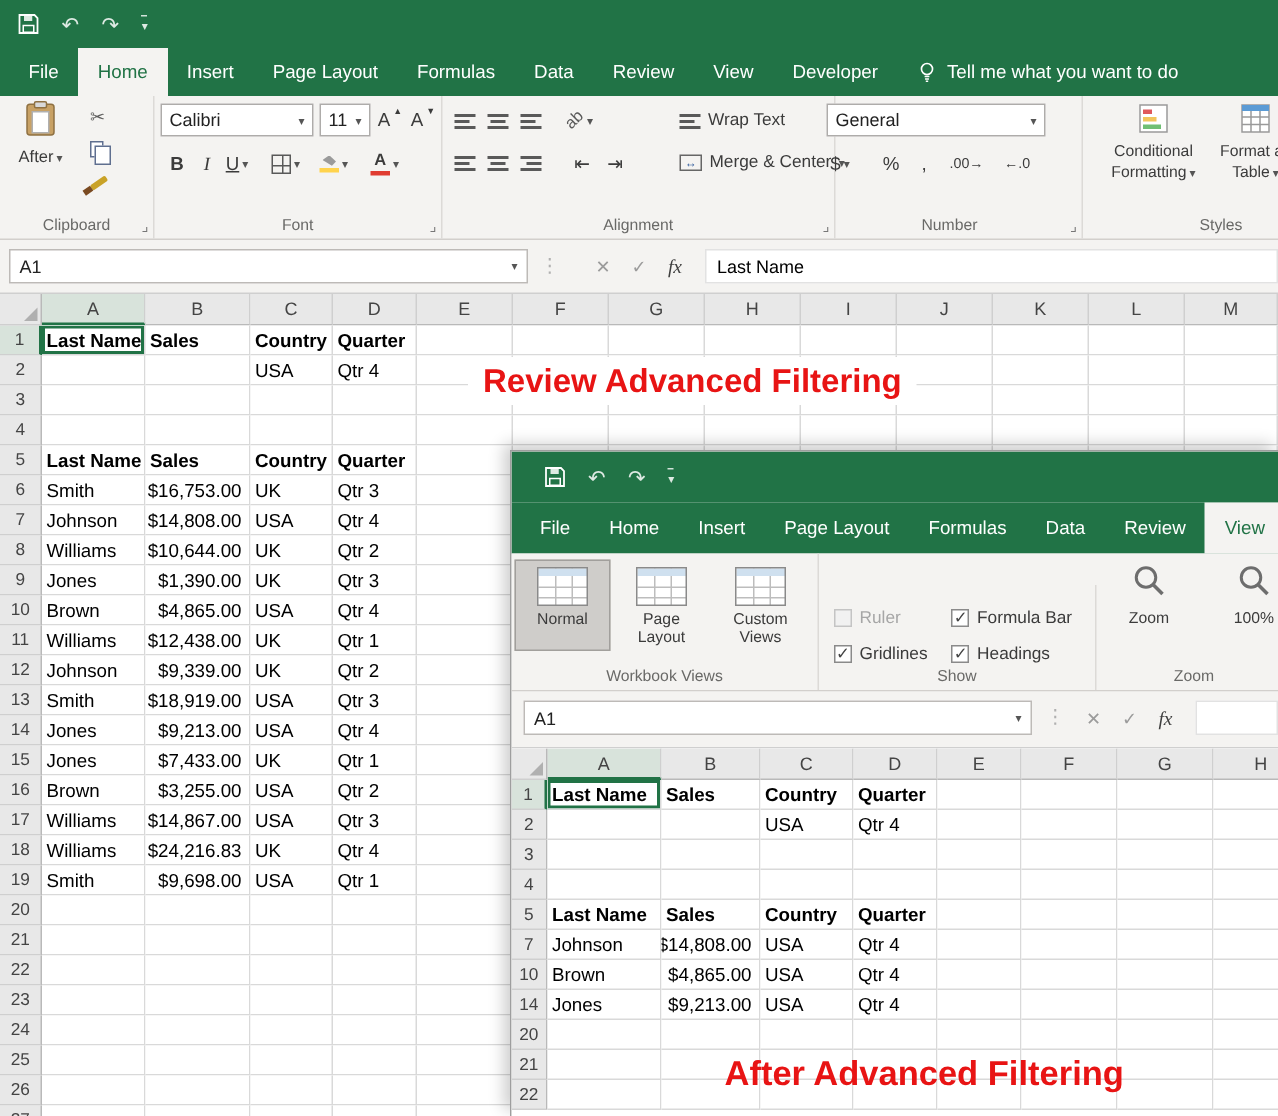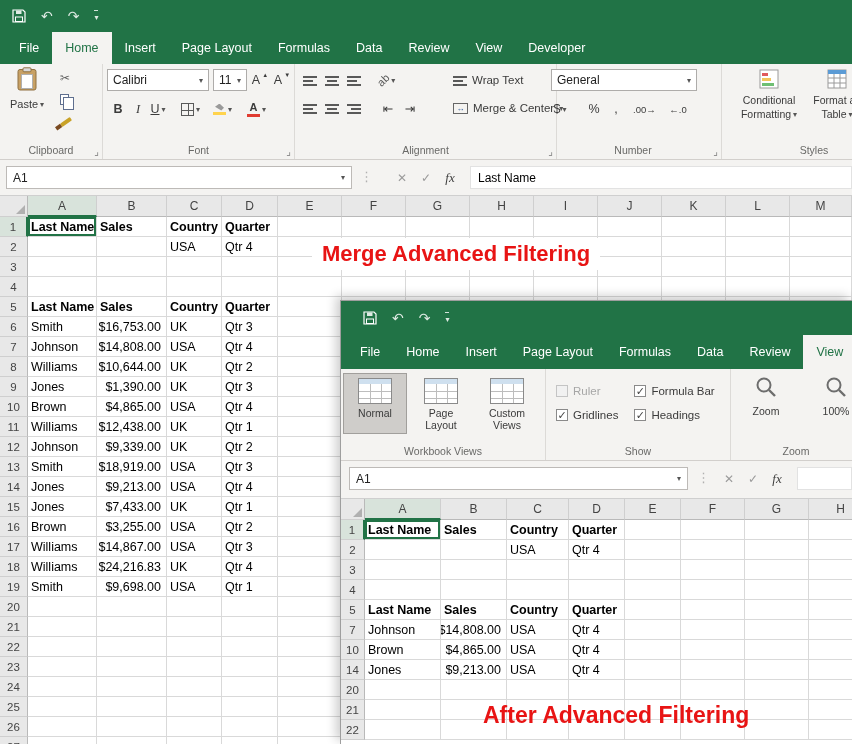--- a/index.html
+++ b/index.html
@@ -136,33 +136,40 @@
           <div class="rtab">File</div>
           <div class="rtab active">Home</div>
           <div class="rtab">Insert</div>
           <div class="rtab">Page Layout</div>
           <div class="rtab">Formulas</div>
           <div class="rtab">Data</div>
           <div class="rtab">Review</div>
           <div class="rtab">View</div>
           <div class="rtab">Developer</div>
         </div>
+      <div class="tellme">
+        <svg width="12" height="15" viewBox="0 0 12 15">
+            <circle cx="6" cy="5" r="3.7" fill="none" stroke="#fff" stroke-width="1.1"></circle>
+            <path d="M4.4 10h3.2M4.7 11.6h2.6M5.2 13.2h1.6" stroke="#fff" stroke-width="1" fill="none"></path>
+          </svg>
+        <span>Tell me what you want to do</span>
+      </div>
     </nav>
 
     <div class="ribbon">
 
       <div class="rgroup" style="left:0;width:103px;">
         <div class="pastebtn">
           <span><svg width="20" height="24" viewBox="0 0 20 24">
                 <rect x="1" y="2.5" width="18" height="20.5" rx="2" fill="#c8a165" stroke="#8f7142"></rect>
                 <rect x="6" y="0.8" width="8" height="4" rx="1" fill="#d9d9d9" stroke="#8f7142"></rect>
                 <rect x="4.5" y="7.5" width="11" height="14" fill="#fff" stroke="#b0b0b0"></rect>
               </svg></span>
           <span class="plbl">
-              <span>Paste</span>
+              <span>After</span>
               <span class="car">▾</span>
             </span>
         </div>
         <div class="clipcol">
           <span class="sic">
               <span>✂</span>
             </span>
           <span class="sic">
               <span class="cpy"></span>
             </span>
@@ -758,21 +765,21 @@
           <div class="cell" style="width: 64px;"></div>
           <div class="cell" style="width: 64px;"></div>
           <div class="cell" style="width: 64px;"></div>
           <div class="cell" style="width: 64px;"></div>
           <div class="cell" style="width: 64px;"></div>
           <div class="cell" style="width: 64px;"></div>
           <div class="cell" style="width: 62px;"></div>
         </div>
       </div>
 
-    <div class="redtxt before">Merge Advanced Filtering</div>
+    <div class="redtxt before">Review Advanced Filtering</div>
   </section>
 
   <section class="ov">
 
     <header class="tbar">
       <div class="qat" style="left:22px;">
         <span class="qic">
             <svg width="14" height="14" viewBox="0 0 14 14">
               <path d="M1 1h10l2 2v10H1z" fill="none" stroke="#fff" stroke-width="1.2"></path>
               <rect x="4" y="1.5" width="5.5" height="3.5" fill="#fff" opacity=".85"></rect>
@@ -809,21 +816,21 @@
               <span class="vthumb"></span>
               <span class="vlbl">Page Layout</span>
             </div>
             <div class="vbtn">
               <span class="vthumb"></span>
               <span class="vlbl">Custom Views</span>
             </div>
           </div>
         <div class="glabel">Workbook Views</div>
       </div>
-      <div class="rgroup" style="left:205px;width:185px;">
+      <div class="rgroup" style="left:205px;width:185px;margin-top:21px;">
         <div class="checksgrid" id="show-checks">
             <div class="chk dis">
               <span class="box"></span>
               <span>Ruler</span>
             </div>
             <div class="chk">
               <span class="box">✓</span>
               <span>Gridlines</span>
             </div>
             <div class="chk">

